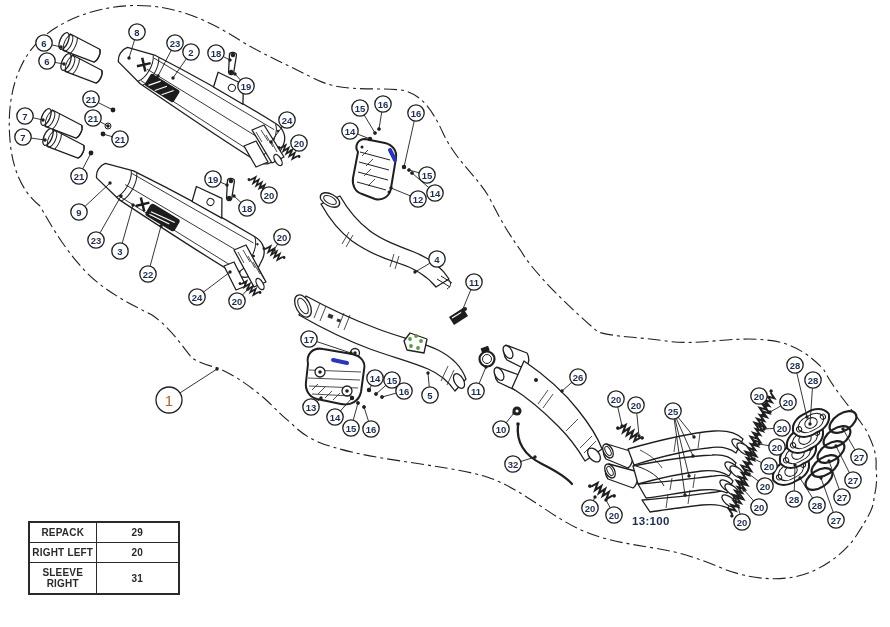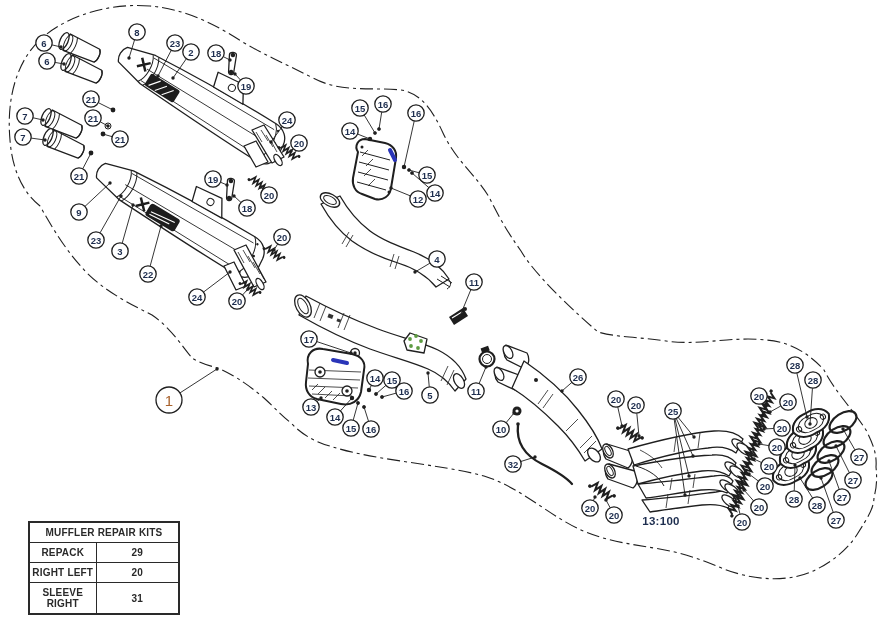--- a/index.html
+++ b/index.html
@@ -29,21 +29,21 @@
   .coil{fill:none;stroke:var(--line);stroke-width:2.2;}
 
   .kits-table{position:absolute;left:28px;top:521px;width:150px;}
   .kits-table table{border-collapse:collapse;width:100%;
     border:2px solid #2a2a2a;table-layout:fixed;}
   .kits-table th,.kits-table td{border:1px solid #2a2a2a;
     font:bold 10px "Liberation Sans",sans-serif;color:#2a2a2a;
     text-align:center;padding:4px 2px;letter-spacing:0.2px;}
   .kits-table col.c1{width:67px;} .kits-table col.c2{width:83px;}
 
-  .scale-label{position:absolute;left:632px;top:515px;width:58px;text-align:center;
+  .scale-label{position:absolute;left:632px;top:515px;width:58px;text-align:left;
     font:bold 11.5px "Liberation Sans",sans-serif;color:var(--callout-text);letter-spacing:0.3px;}
 </style>
 </head>
 <body>
 
 <div id="stage">
 
 <svg width="890" height="627" viewBox="0 0 890 627">
 
   <defs>
@@ -775,23 +775,20 @@
       </g>
 </svg>
 
 <div class="kits-table">
   <table>
     <colgroup>
           <col class="c1">
           <col class="c2">
         </colgroup>
     <tbody>
-          <tr>
-            <th colspan="2">MUFFLER REPAIR KITS</th>
-          </tr>
     <tr>
       <td>REPACK</td>
       <td>29</td>
     </tr>
     <tr>
       <td>RIGHT LEFT</td>
       <td>20</td>
     </tr>
     <tr>
       <td>SLEEVE RIGHT</td>

